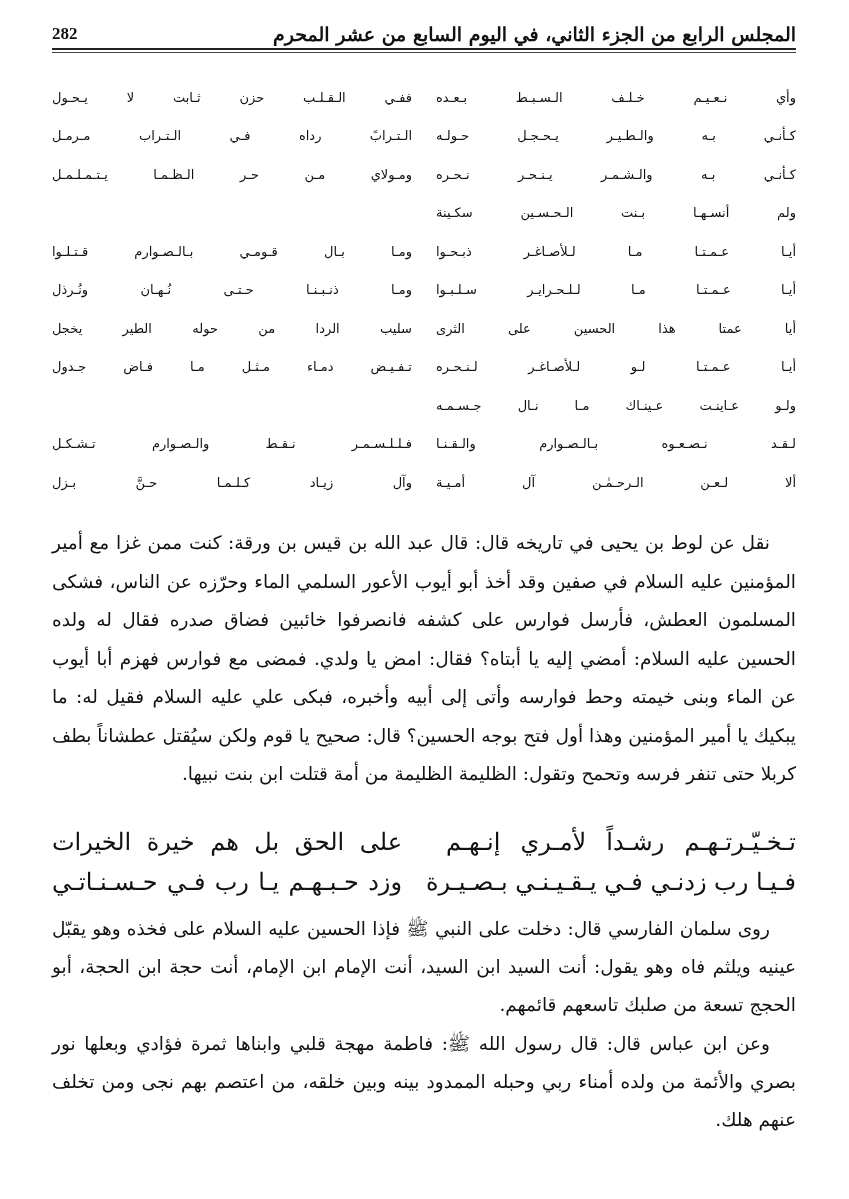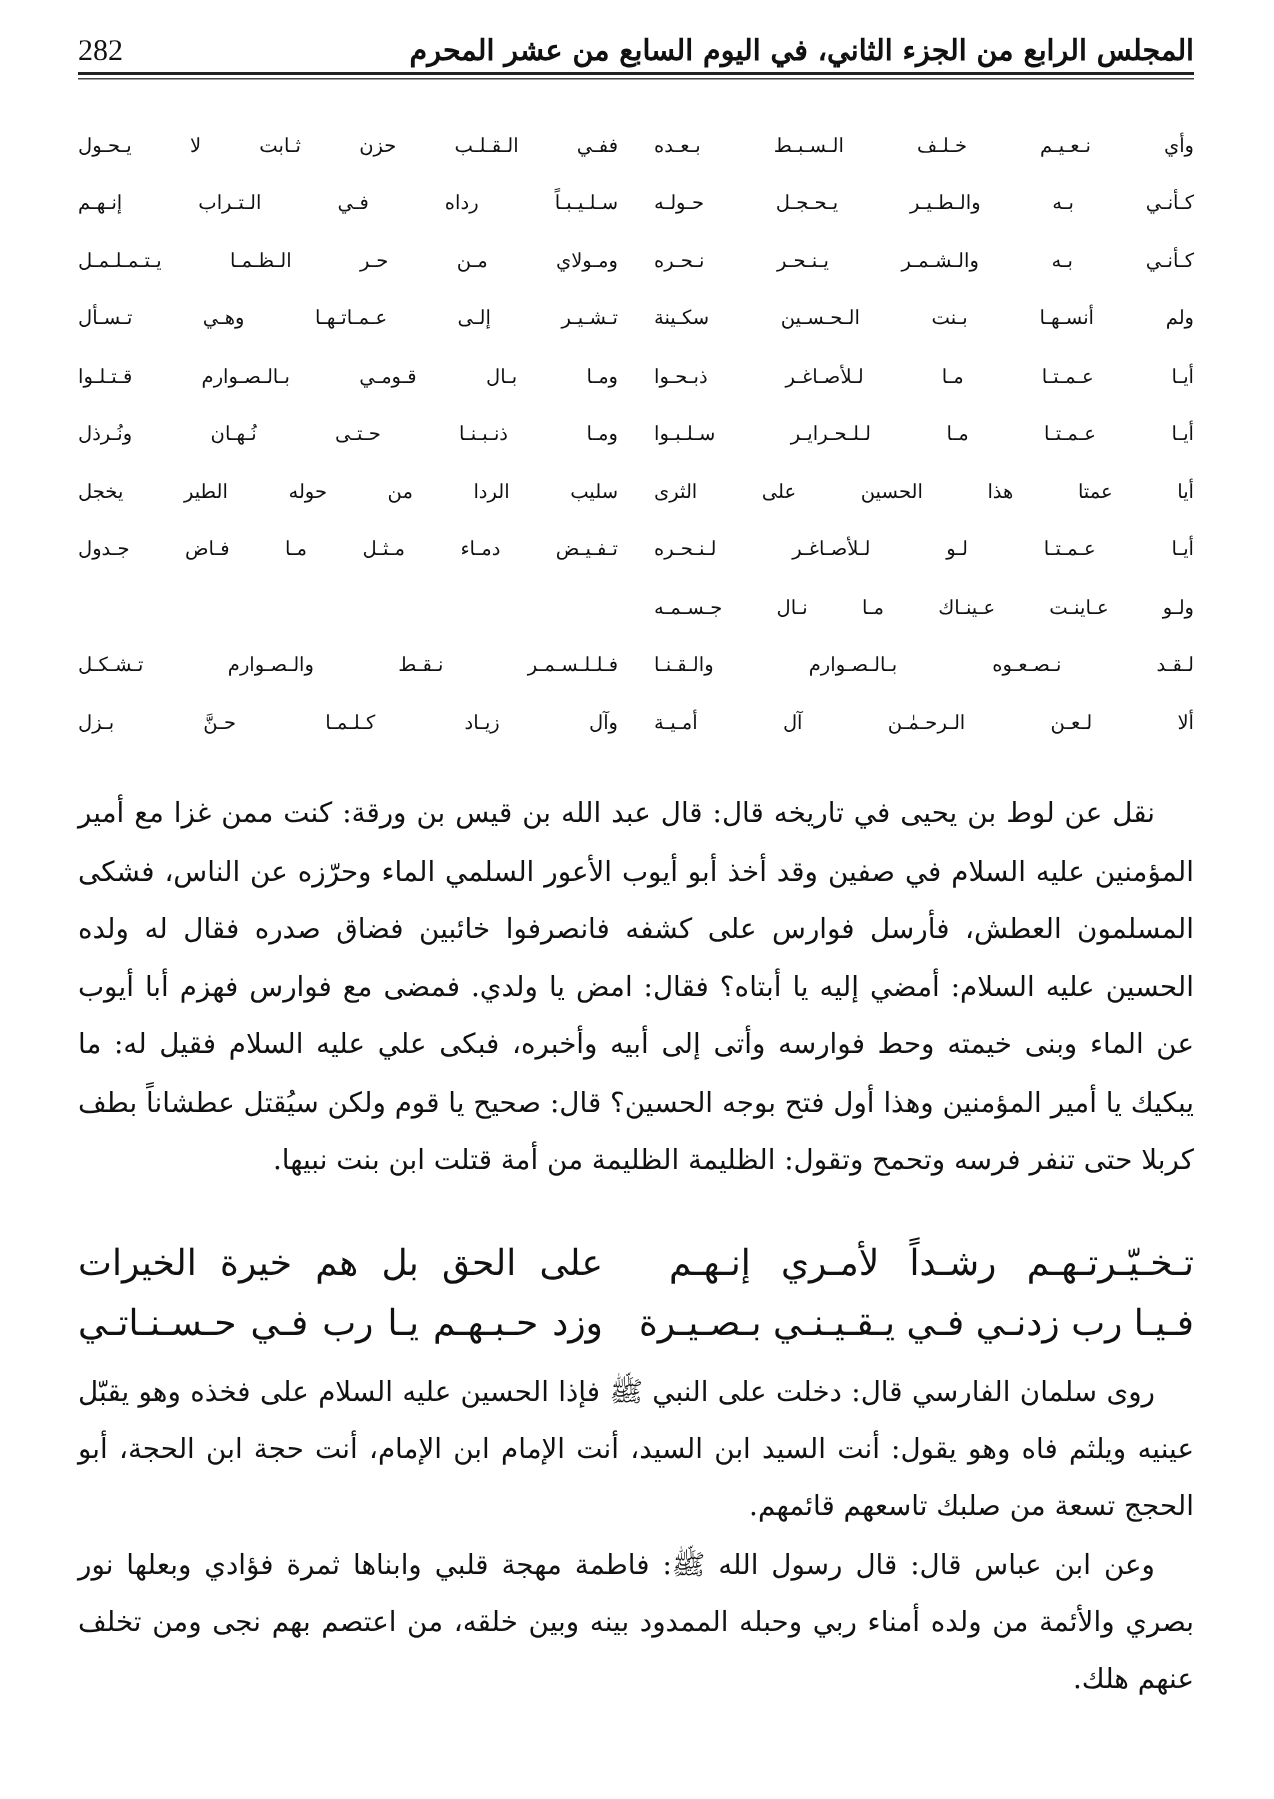--- a/index.html
+++ b/index.html
@@ -11,21 +11,21 @@
     .header {
       position: absolute; left: 52px; top: 22px; width: 744px; height: 24px;
       direction: rtl;
     }
     .header-title {
       position: absolute; right: 0; top: 0; font-family: "DejaVu Serif", serif;
       font-weight: bold; font-size: 19px; line-height: 24px; white-space: nowrap;
     }
     .page-number {
       position: absolute; left: 0; top: 0; font-family: "Liberation Serif", serif;
-      font-weight: normal; font-size: 20px; line-height: 24px; direction: ltr;
+      font-weight: bold; font-size: 17px; line-height: 24px; direction: ltr;
     }
     .rule-thick {
       position: absolute; left: 52px; top: 48px; width: 744px; height: 2px; background: #222;
     }
     .rule-thin {
       position: absolute; left: 52px; top: 52px; width: 744px; height: 1px; background: #444;
     }
     .poem {
       position: absolute; left: 52px; width: 744px; direction: rtl;
     }
@@ -64,29 +64,28 @@
   <div class="rule-thick"></div>
   <div class="rule-thin"></div>
 
   <div class="poem poem1" id="poem1">
       <div class="verse">
         <span class="hemistich first">وأي نـعـيـم خـلـف الـسـبـط بـعـده</span>
         <span class="hemistich second">ففـي الـقـلـب حزن ثـابت لا يـحـول</span>
       </div>
       <div class="verse">
         <span class="hemistich first">كـأنـي بـه والـطـيـر يـحـجـل حـولـه</span>
-        <span class="hemistich second">سـلـيـبـاً رداه فـي الـتـراب إنـهـم</span>
+        <span class="hemistich second">الـتـرابً رداه فـي الـتـراب مـرمـل</span>
       </div>
       <div class="verse">
         <span class="hemistich first">كـأنـي بـه والـشـمـر يـنـحـر نـحـره</span>
         <span class="hemistich second">ومـولاي مـن حـر الـظـمـا يـتـمـلـمـل</span>
       </div>
       <div class="verse">
         <span class="hemistich first">ولم أنسـهـا بـنت الـحـسـين سكـينة</span>
-        <span class="hemistich second">تـشـيـر إلـى عـمـاتـهـا وهـي تـسـأل</span>
       </div>
       <div class="verse">
         <span class="hemistich first">أيـا عـمـتـا مـا لـلأصـاغـر ذبـحـوا</span>
         <span class="hemistich second">ومـا بـال قـومـي بـالـصـوارم قـتـلـوا</span>
       </div>
       <div class="verse">
         <span class="hemistich first">أيـا عـمـتـا مـا لـلـحـرايـر سـلـبـوا</span>
         <span class="hemistich second">ومـا ذنـبـنـا حـتـى نُـهـان ونُـرذل</span>
       </div>
       <div class="verse">

